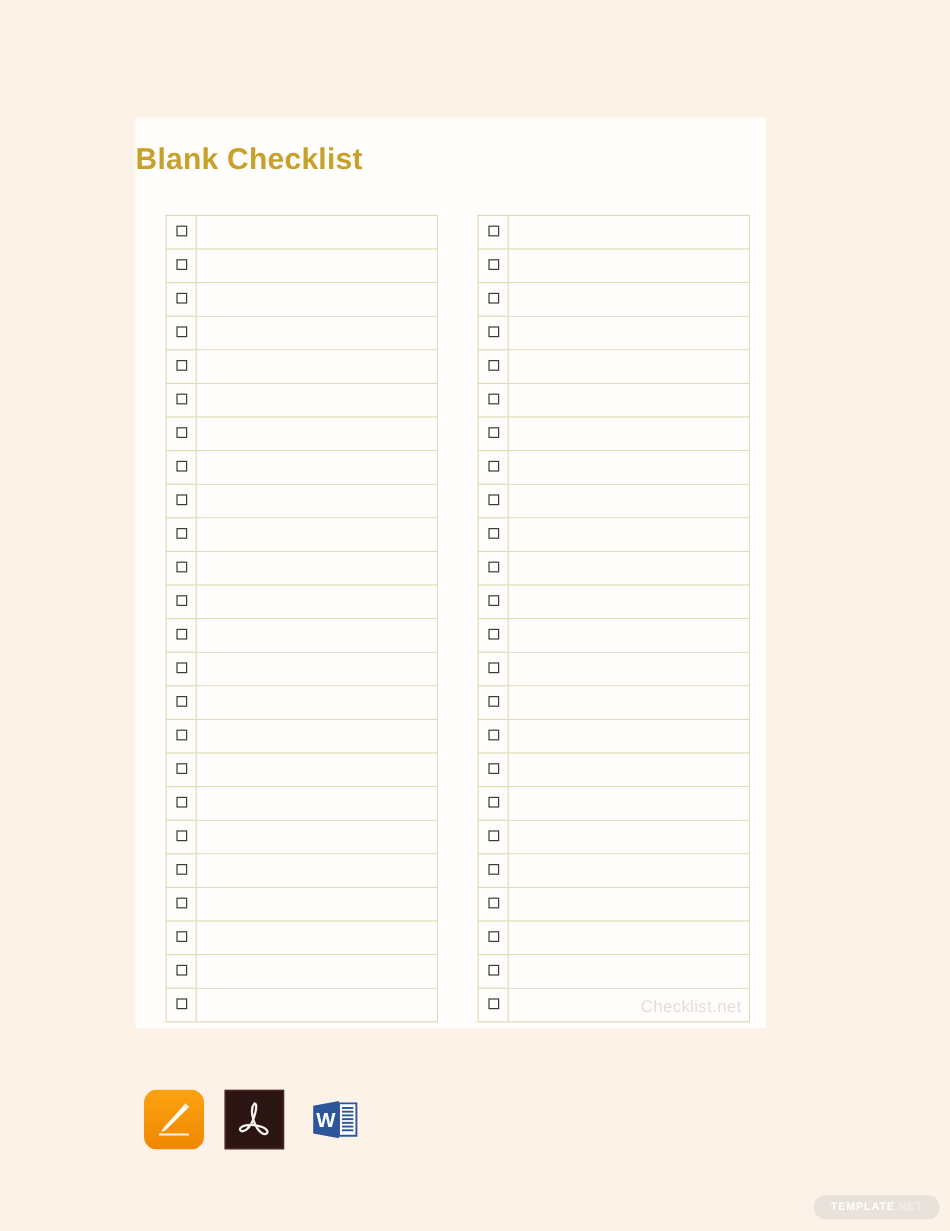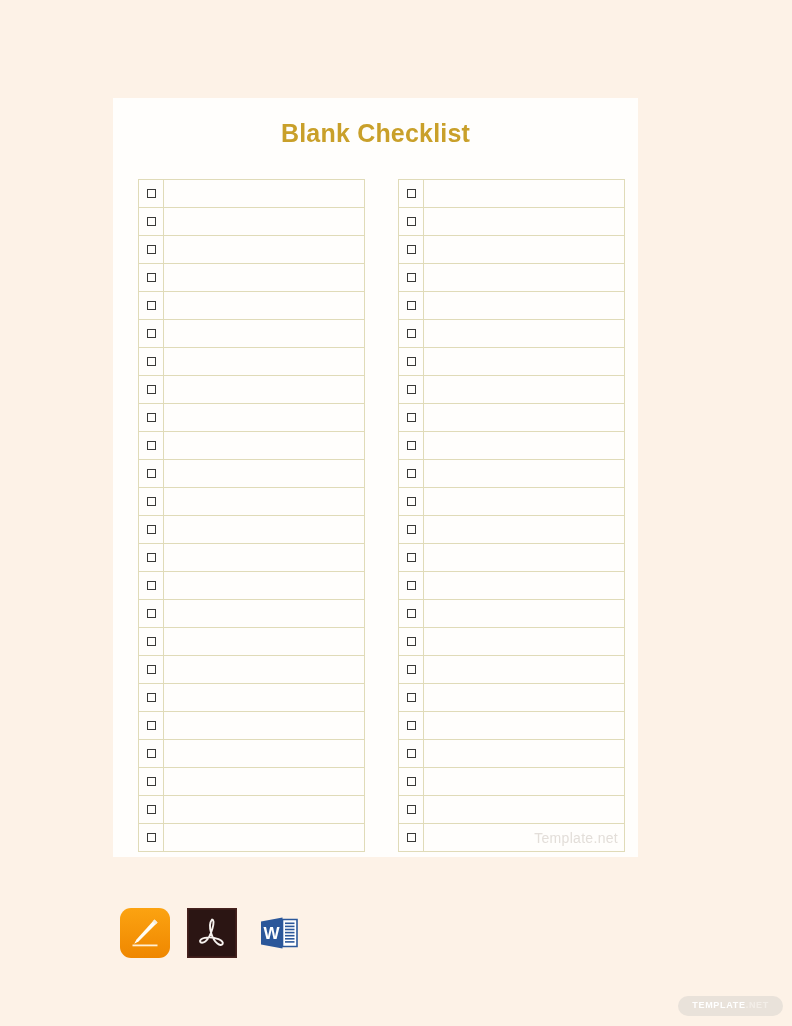--- a/index.html
+++ b/index.html
@@ -25,21 +25,20 @@
     height: 759px;
     background: #fffefc;
     box-shadow: 0 0 0 0 rgba(0,0,0,0);
   }
 
   .doc-title {
     position: absolute;
     left: 0;
     top: 21px;
     width: 525px;
-    text-align: center;
     font-size: 25px;
     font-weight: bold;
     color: #c9a02a;
     letter-spacing: 0.2px;
   }
 
   
   .tables-wrap {
     position: absolute;
     left: 25px;
@@ -330,21 +329,21 @@
             <td class="cb-cell"><span class="cb-box"></span></td>
             <td class="text-cell"></td>
           </tr>
           <tr>
             <td class="cb-cell"><span class="cb-box"></span></td>
             <td class="text-cell"></td>
           </tr>
           <tr>
             <td class="cb-cell"><span class="cb-box"></span></td>
             <td class="text-cell">
-              <span class="row-watermark">Template.net</span>
+              <span class="row-watermark">Checklist.net</span>
             </td>
           </tr>
         </tbody>
     </table>
   </div>
 
 </div>
 
 <div class="format-icons">
 

